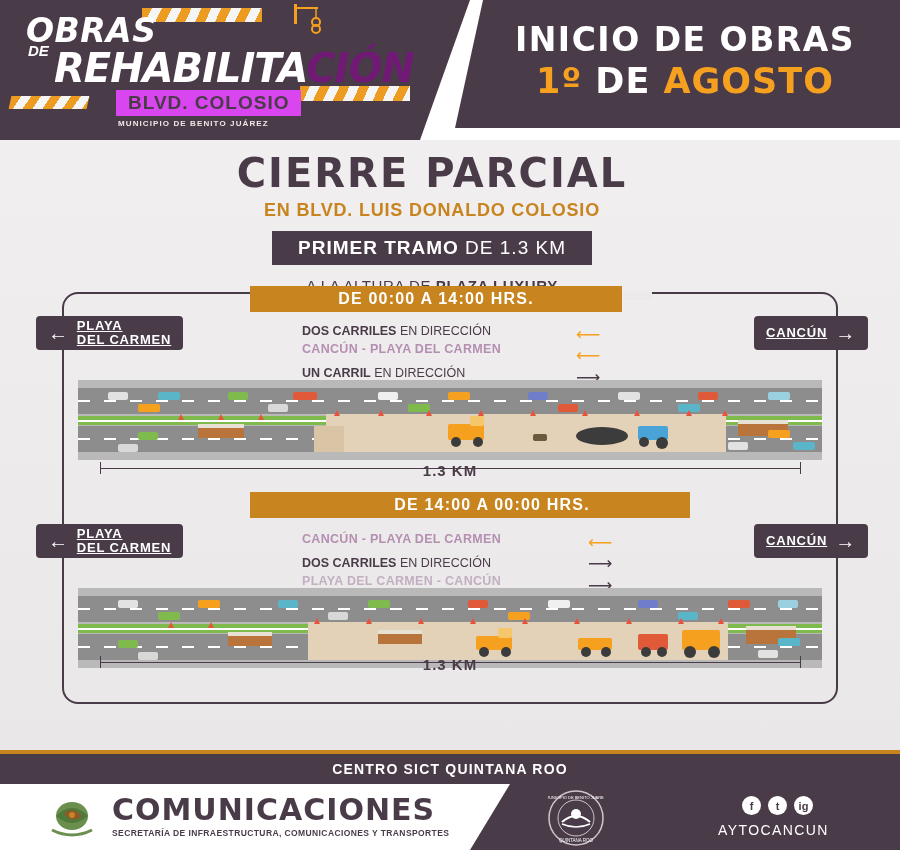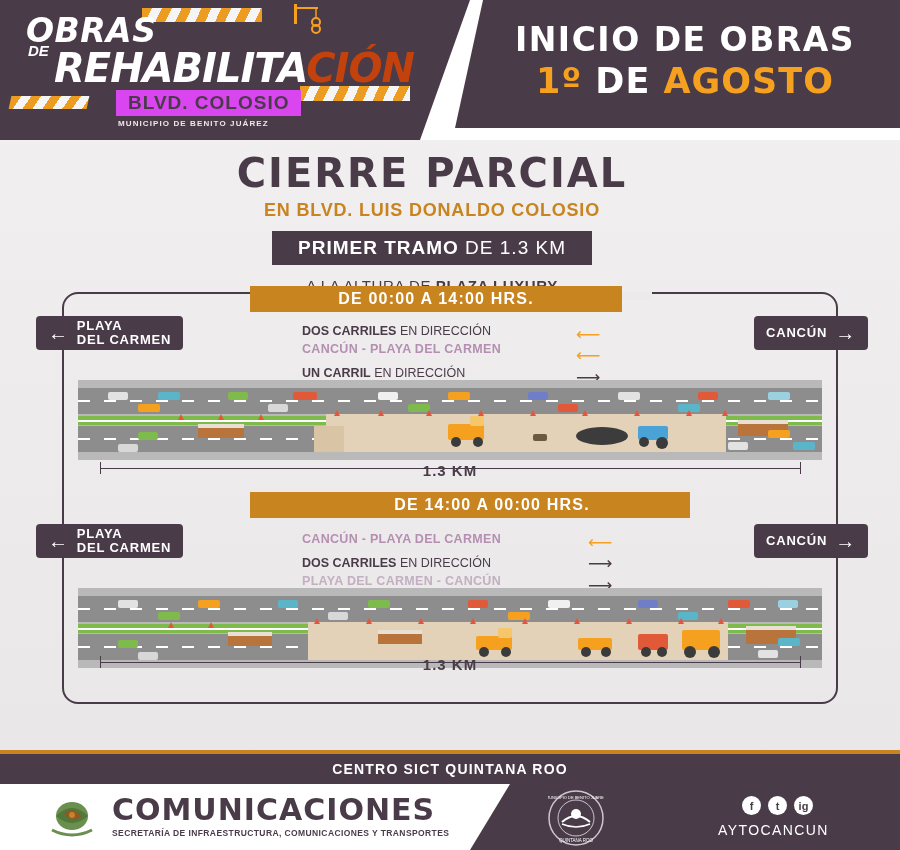--- a/index.html
+++ b/index.html
@@ -49,21 +49,21 @@
     position: absolute; left: 2px; top: 28px;
     font-size: 15px; font-weight: bold; font-style: italic; color: #fff;
   }
   .logo-rehab {
     margin-top: 2px; margin-left: 28px;
     font-family: "DejaVu Sans", sans-serif;
     font-weight: bold; font-style: italic;
     font-size: 40px; line-height: .95; letter-spacing: -1px;
     color: #ffffff;
   }
-  .logo-rehab .accent { color: #c2410c; }
+  .logo-rehab .accent { color: #701a75; }
   .logo-blvd {
     margin-top: 3px; margin-left: 90px;
     background: #d946ef; color: #4a3b49;
     display: inline-block; padding: 2px 12px;
     font-weight: bold; font-size: 19px; letter-spacing: 1px;
   }
   .logo-muni {
     margin-top: 3px; margin-left: 92px;
     font-size: 8px; letter-spacing: 1.1px; color: #efe7e7; font-weight: bold;
   }
@@ -130,21 +130,21 @@
   .sched.s1 { left: 250px; top: 286px; width: 372px; }
   .sched.s2 { left: 250px; top: 492px; width: 440px; padding-left: 44px; }
 
   
   .tag {
     position: absolute; height: 34px; background: #4a3b49; color: #ffffff;
     display: flex; align-items: center; gap: 8px;
     font-weight: bold; font-size: 13px; letter-spacing: .8px;
     border-radius: 4px; padding: 0 12px;
   }
-  .tag .lbl { line-height: 1.05; }
+  .tag .lbl { line-height: 1.05; text-decoration: underline; }
   .tag.left { left: 36px; }
   .tag.right { right: 32px; }
   .t1 { top: 316px; } .t2 { top: 524px; }
   .arrow-glyph { font-size: 20px; line-height: 1; }
 
   
   .laneinfo { position: absolute; left: 302px; font-size: 12.5px; line-height: 1.45; }
   .laneinfo.l1 { top: 322px; }
   .laneinfo.l2 { top: 530px; }
   .li-row b { color: #4a3b49; font-weight: bold; }

